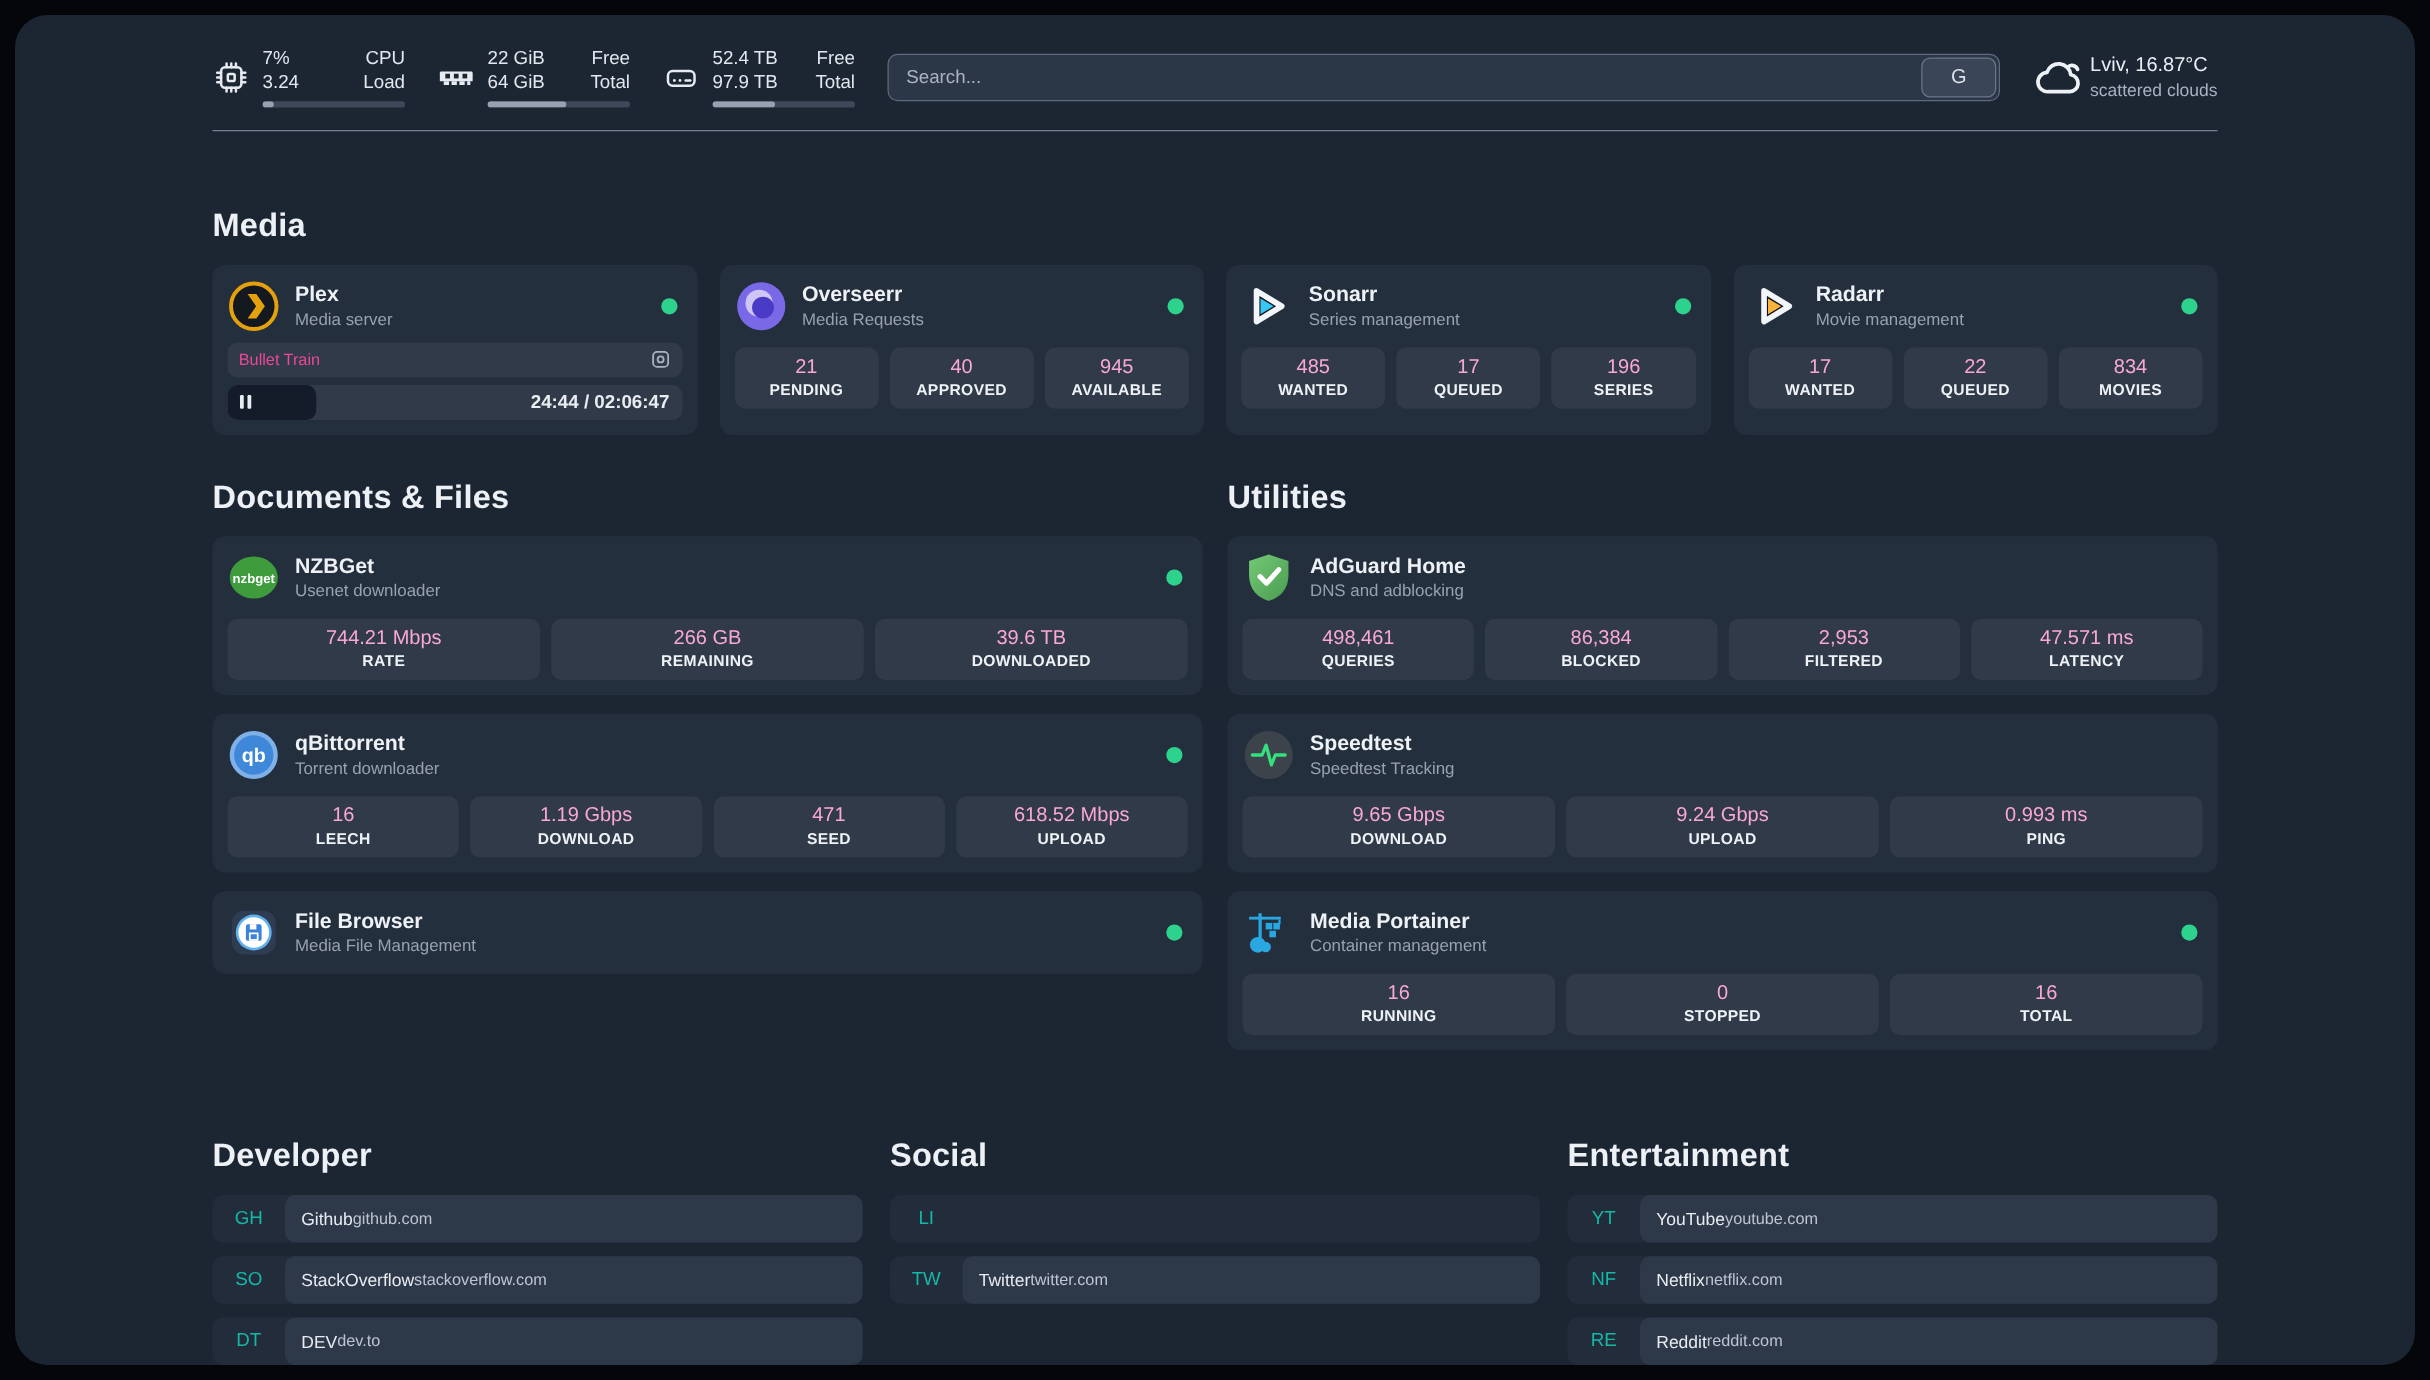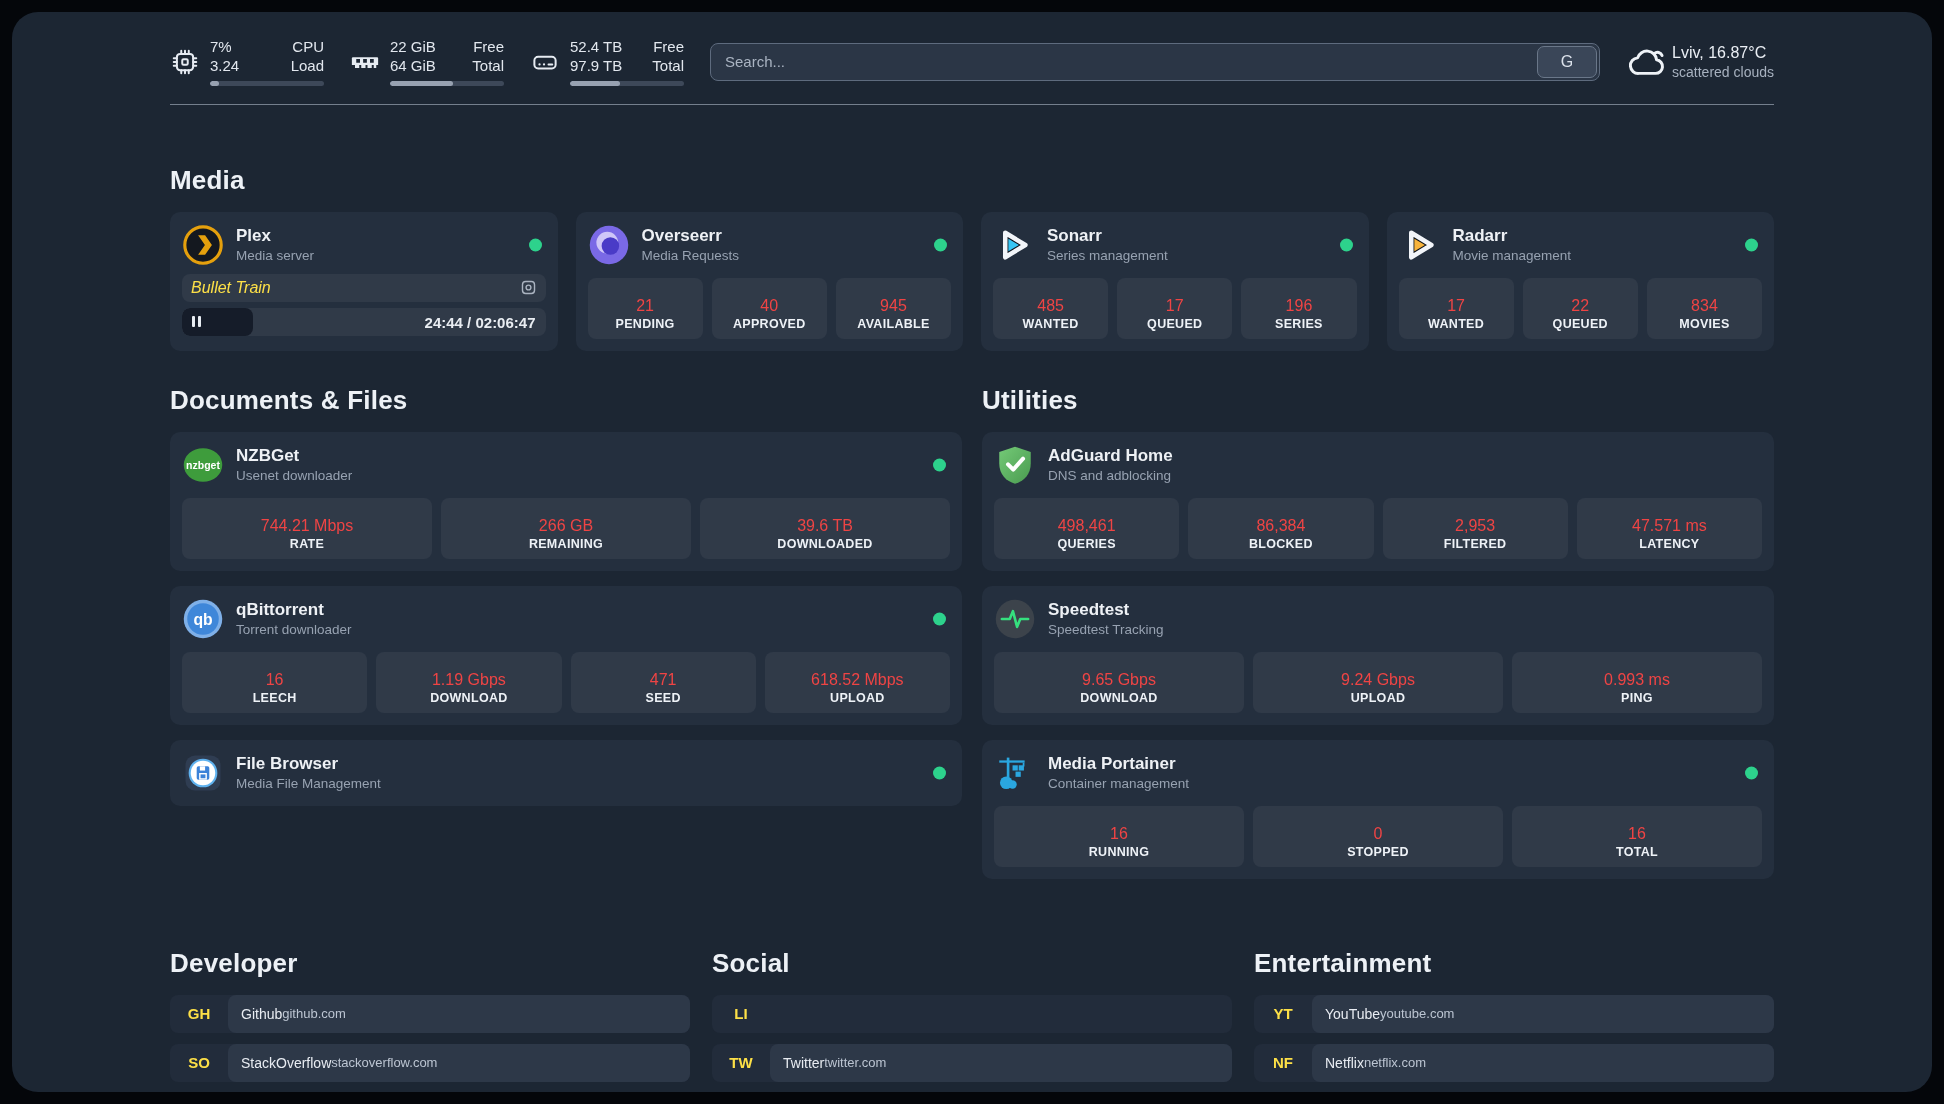--- a/index.html
+++ b/index.html
@@ -53,43 +53,43 @@
   .card-header { display:flex; align-items:center; gap:12px; position:relative; padding-right:24px; }
   .icon-42 { width:42px; height:42px; flex:none; }
   .icon-42 svg { width:100%; height:100%; }
   .svc-name { font-size:17px; font-weight:600; color:#eef1f5; }
   .svc-desc { font-size:13.5px; color:#97a2b1; margin-top:2px; }
   .dot { position:absolute; right:4px; top:50%; transform:translateY(-50%);
          width:13px; height:13px; border-radius:50%; background:#2dd28c; }
 
   .stats-row { display:flex; gap:9px; margin-top:12px; }
   .stat { flex:1; background:rgba(255,255,255,0.055); border-radius:8px; padding:7px 4px 8px; text-align:center; }
-  .stat-value { font-size:16px; color:#ef4444;margin-top:12px; }
+  .stat-value { font-size:16px; color:#f9a8d4; }
   .stat-label { font-size:12.5px; font-weight:700; color:#eef2f7; margin-top:2px; letter-spacing:0.3px; }
 
   
   .media-row { margin-top:8px; background:rgba(255,255,255,0.055); border-radius:8px; height:28px;
                display:flex; align-items:center; justify-content:space-between; padding:0 9px; }
   .media-row + .media-row { margin-top:6px; }
-  .media-title { font-size:16px; color:#fde047;font-style:italic; }
+  .media-title { font-size:13px; color:#ec4899; }
   .media-type-icon { width:17px; height:17px; color:#aab3c0; }
   .media-type-icon svg { width:100%; height:100%; }
   .progress-row { position:relative; padding:0; overflow:hidden; }
   .progress-pill { position:absolute; left:0; top:0; bottom:0; background:#151c29; border-radius:8px;
                    display:flex; align-items:center; padding-left:10px; }
   .pause-icon { display:flex; gap:3px; }
   .pause-icon i { display:block; width:3px; height:11px; background:#e8edf3; border-radius:1px; }
   .progress-time { position:absolute; right:10px; top:50%; transform:translateY(-50%);
                    font-size:15px; font-weight:600; color:#e9edf2; }
 
   
   .bookmarks-section { margin-top:54px; display:grid; grid-template-columns:1fr 1fr 1fr; gap:22px; align-items:start; }
   .bm-row { display:flex; align-items:stretch; background:#222c3b; border-radius:8px; height:38px; margin-bottom:11px; cursor:pointer; }
   .bm-abbr { width:58px; display:flex; align-items:center; justify-content:center;
-             font-size:15px; font-weight:700; color:#fde047; }
+             font-size:15px; font-weight:400; color:#14b8a6; }
   .bm-pill { flex:1; background:#2d3848; border-radius:8px; display:flex; align-items:center;
              padding:0 13px; }
   .bm-name { font-size:14px; color:#e8ecf2; }
   .bm-domain { font-size:13px; color:#bcc5d2; }
 </style>
 </head>
 <body>
 
 <div class="panel">
   <div class="content">

